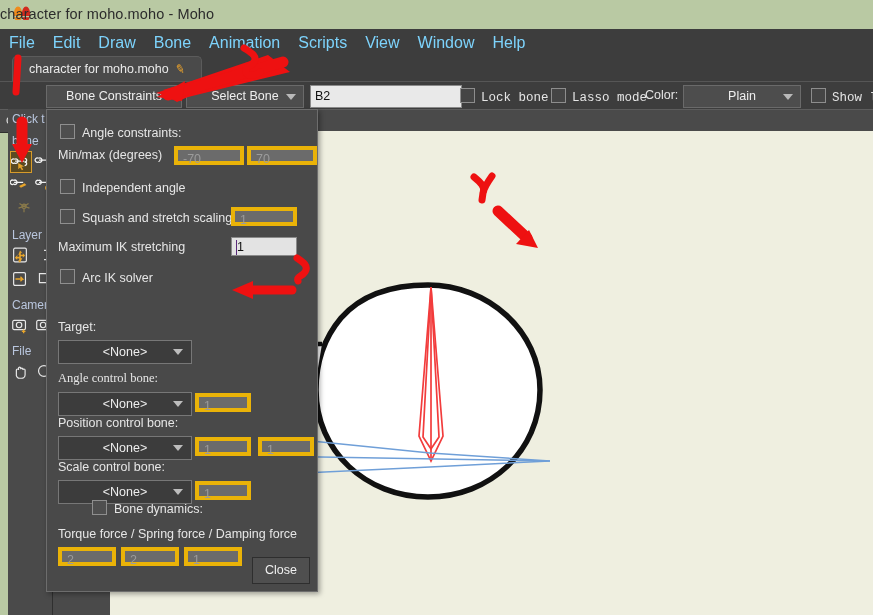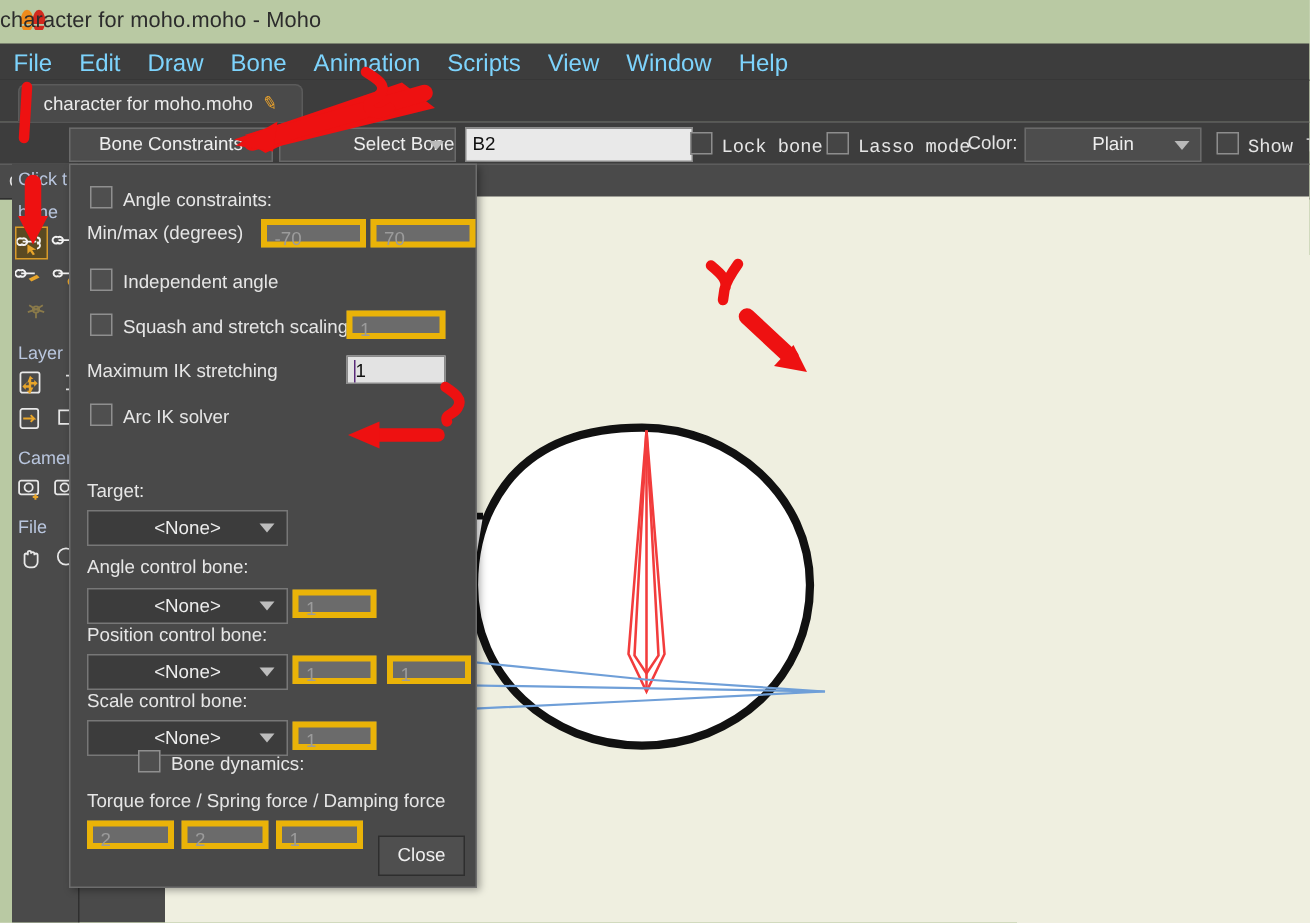--- a/index.html
+++ b/index.html
@@ -74,21 +74,21 @@
     cursor: default;
   }
   .tb-combo .arrow {
     position: absolute; right: 7px; top: 8px;
     width: 0; height: 0;
     border-left: 5px solid transparent;
     border-right: 5px solid transparent;
     border-top: 6px solid #b9b9b9;
   }
   #tb-mode { left: 46px; width: 134px; }
-  #tb-bonepick { left: 186px; width: 116px; text-align: right; }
+  #tb-bonepick { left: 186px; width: 116px; }
   #tb-namefield {
     position: absolute; left: 310px; top: 3px; width: 142px; height: 19px;
     background: #e9e9e9; border: 1px solid #8a8a8a;
     color: #111; font-size: 12.5px;
     padding: 1px 4px; line-height: 19px;
   }
   .tb-check {
     position: absolute; top: 6px;
     color: #e5e5e5; font-size: 12.5px; white-space: nowrap;
     cursor: default;
@@ -477,21 +477,21 @@
     <span class="box"></span><span>Arc IK solver</span>
   </div>
 
 
   <div class="dlg-lbl" style="left:11px; top:210px;">Target:</div>
   <div class="dlg-combo" style="left:11px; top:230px; width:132px;">
     <span>&lt;None&gt;</span>
     <i class="arrow"></i>
   </div>
 
-  <div class="dlg-lbl" style="left:11px; top:261px;">Angle control bone:</div>
+  <div class="dlg-lbl" style="left:11px; top:261px;font-family:Liberation Serif, serif;">Angle control bone:</div>
   <div class="dlg-combo" style="left:11px; top:282px; width:132px;">
     <span>&lt;None&gt;</span>
     <i class="arrow"></i>
   </div>
   <div class="dlg-field" style="left:148px; top:283px; width:56px;">1</div>
 
   <div class="dlg-lbl" style="left:11px; top:306px;">Position control bone:</div>
   <div class="dlg-combo" style="left:11px; top:326px; width:132px;">
     <span>&lt;None&gt;</span>
     <i class="arrow"></i>

